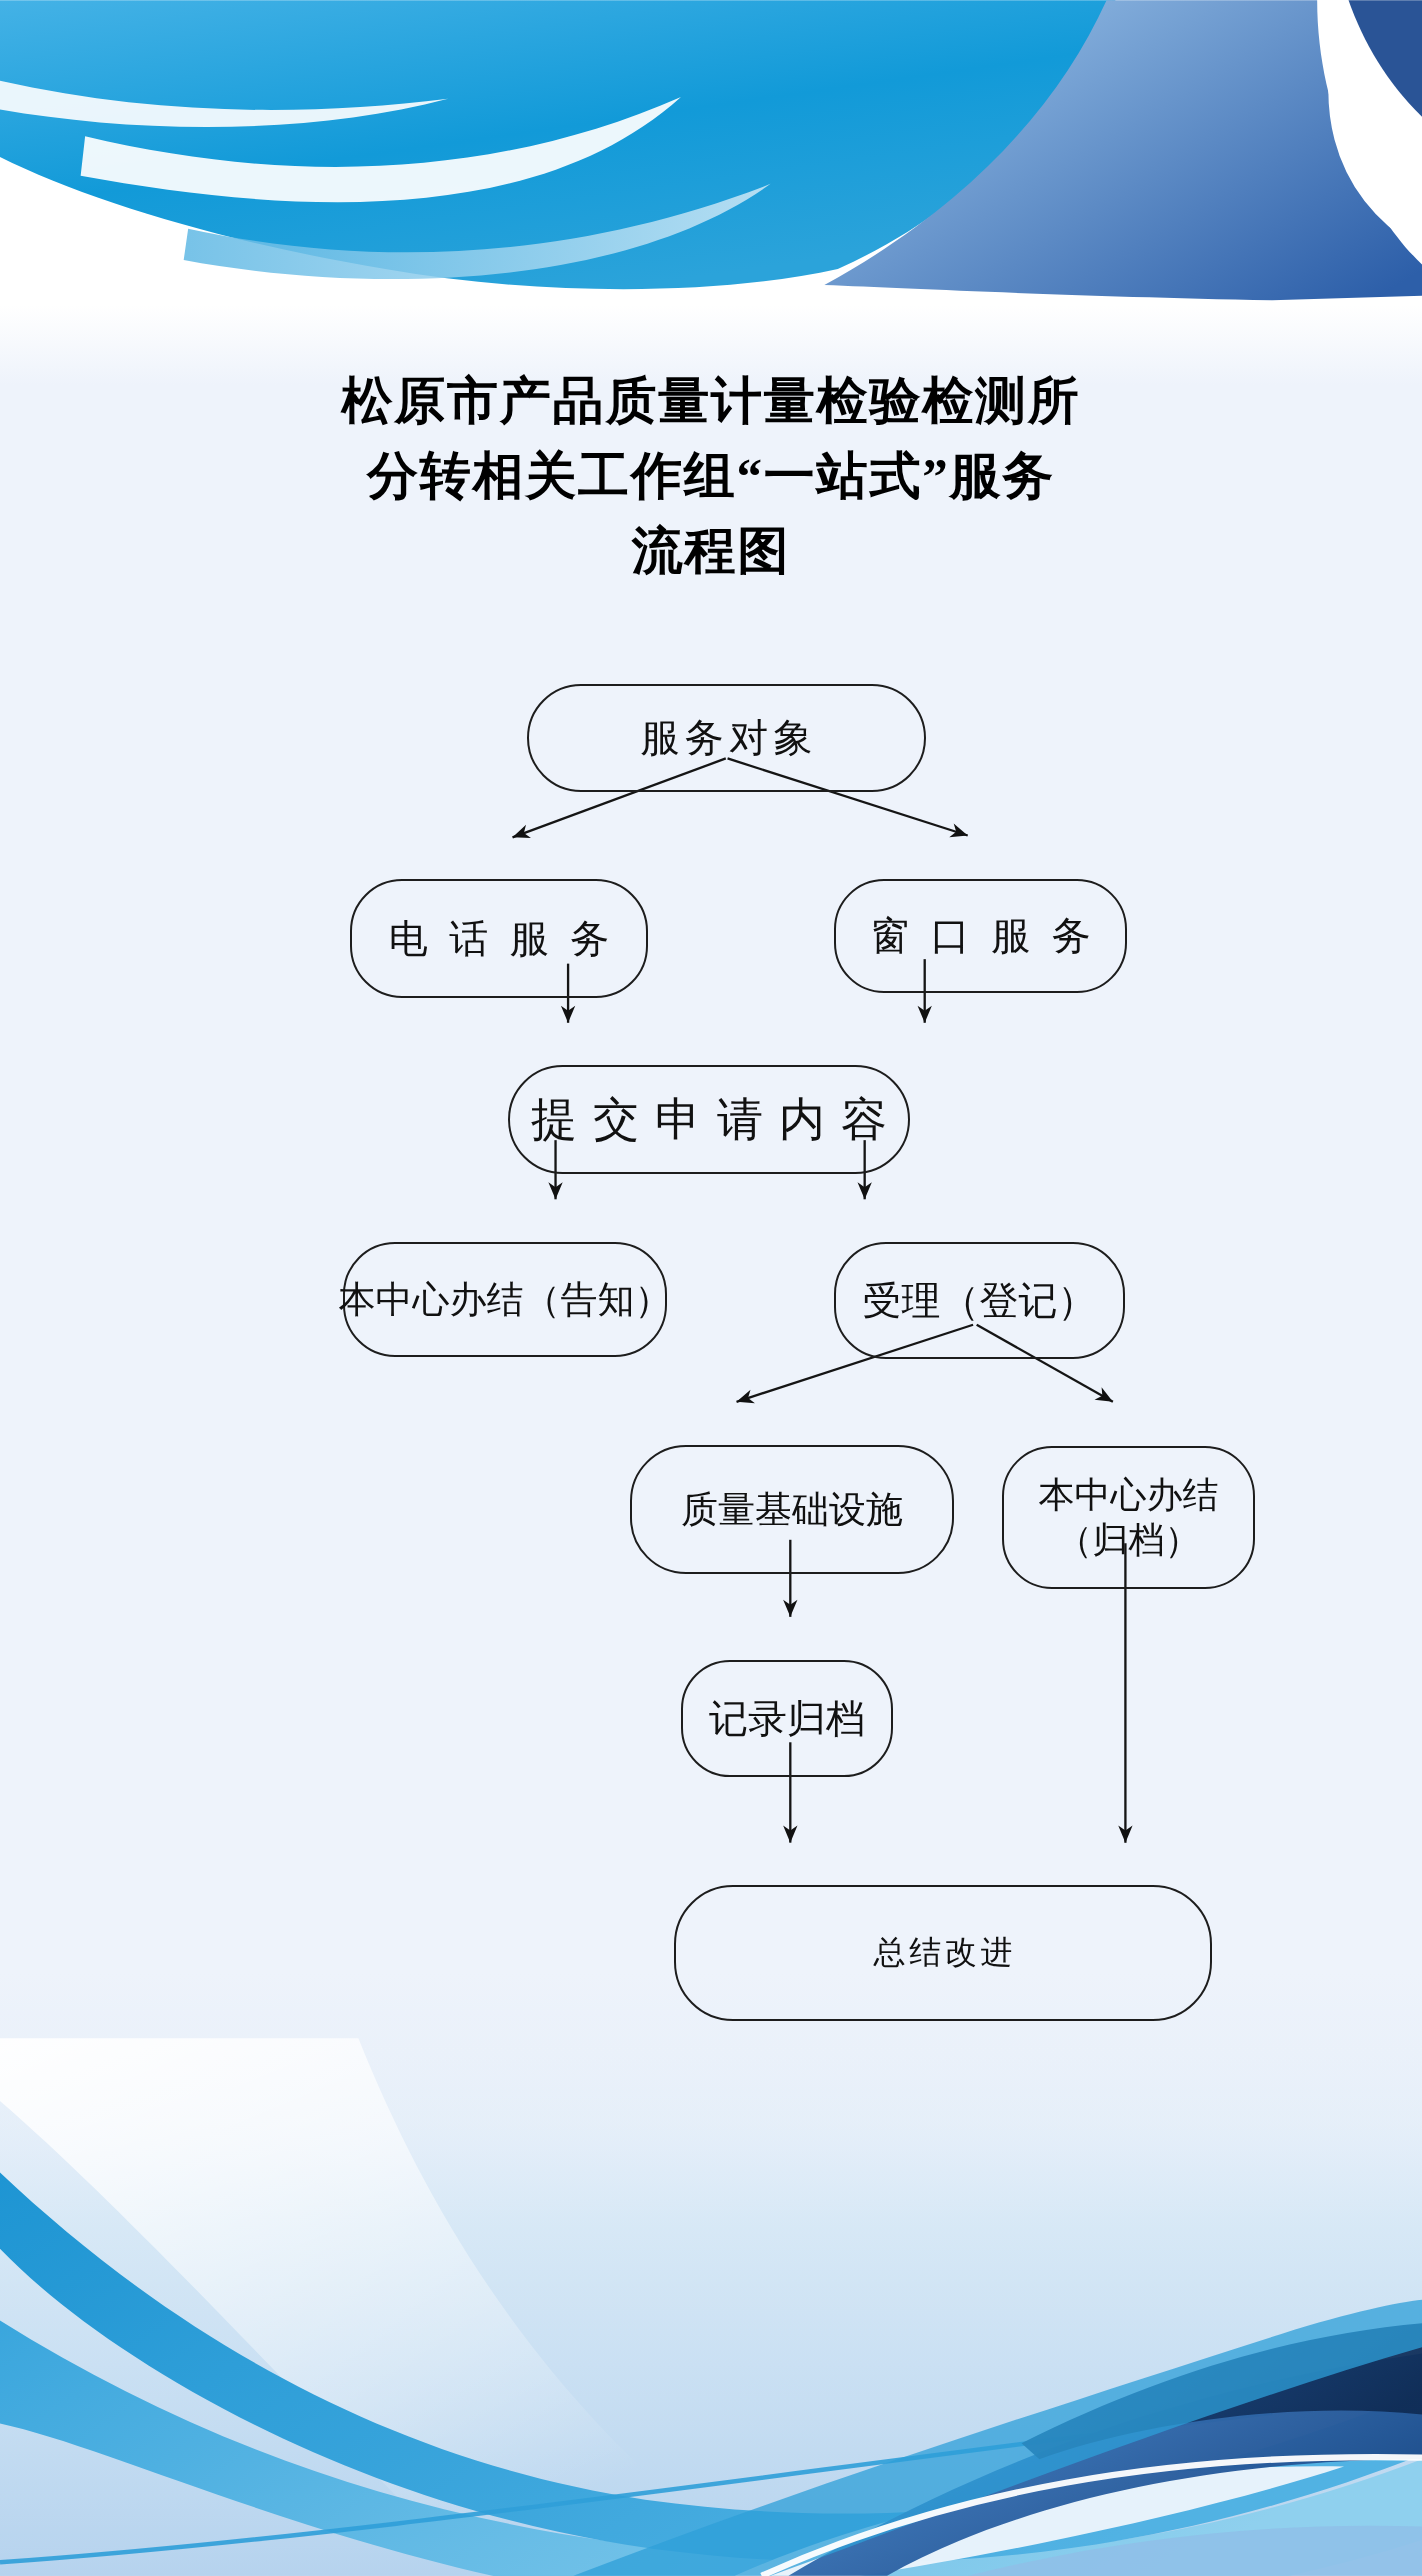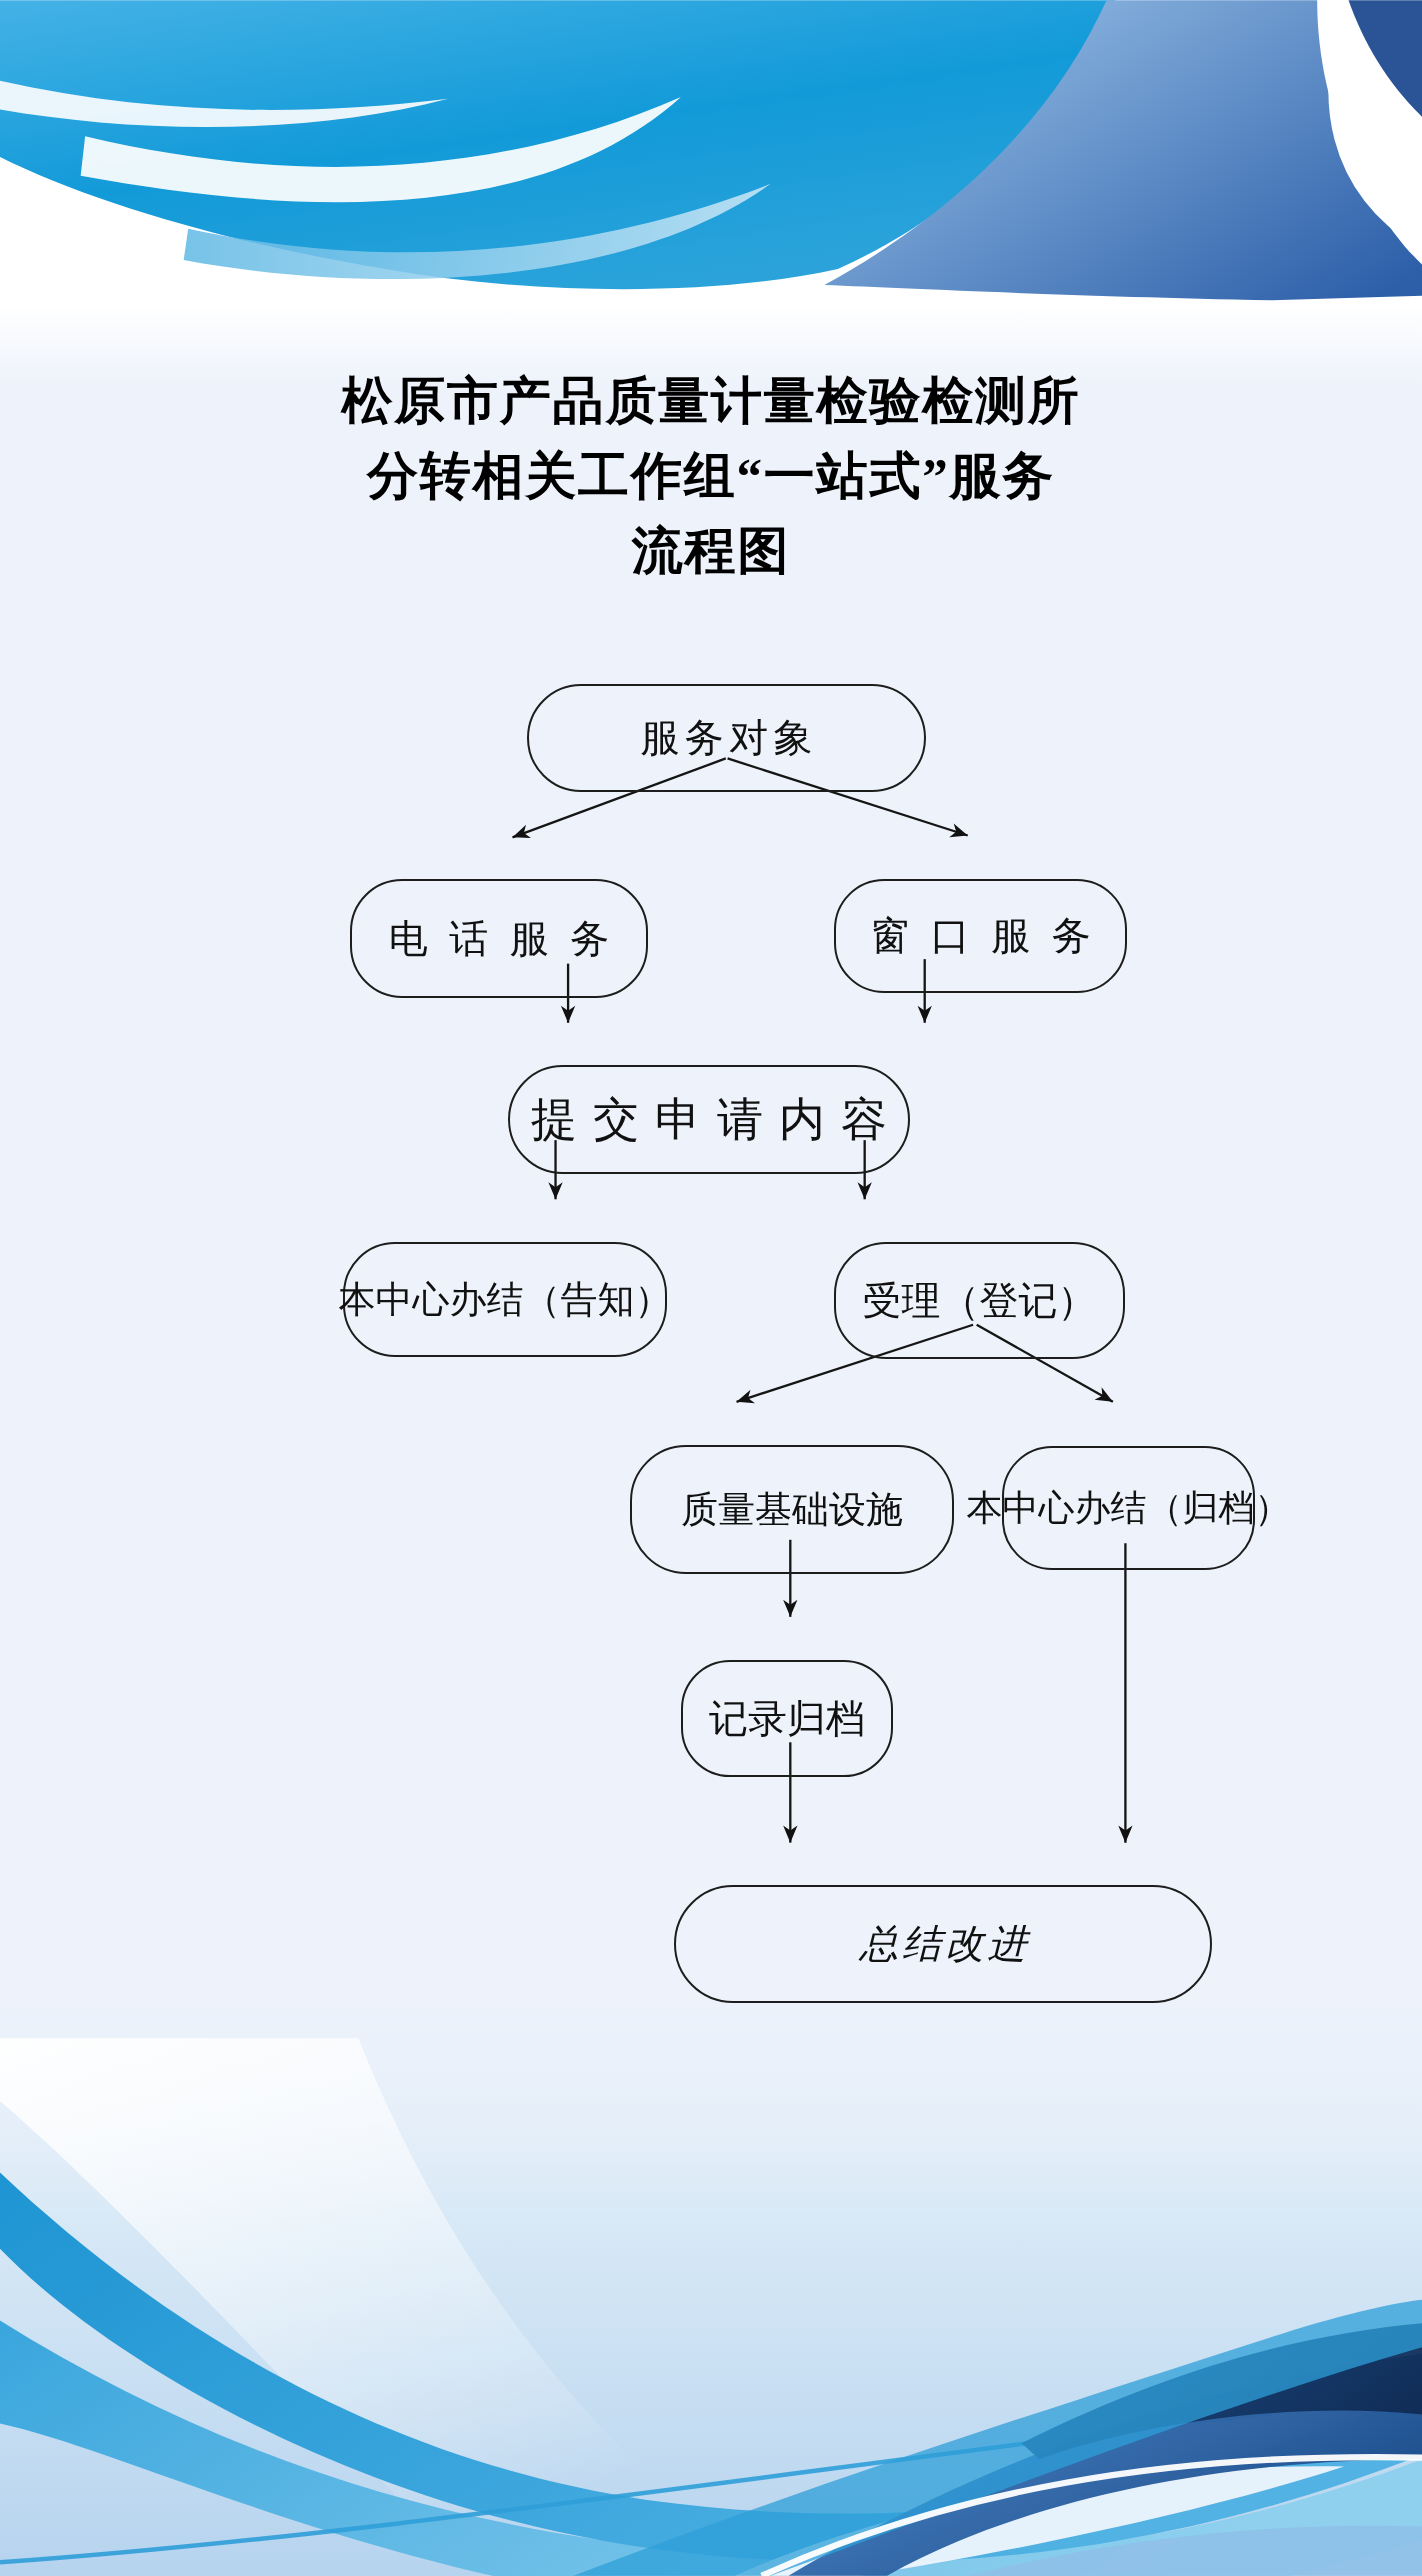--- a/index.html
+++ b/index.html
@@ -22,23 +22,23 @@
     position:absolute;border:2.7px solid #1d1d1d;display:flex;align-items:center;justify-content:center;
     color:#111;box-sizing:border-box;background:transparent;text-align:center;white-space:nowrap;margin-top:36px;
   }
   #n-service {left:527px; top:648px;  width:399px;height:108px;border-radius:54px;font-size:39px;letter-spacing:5.4px; padding-left:5.4px;}
   #n-phone   {left:350px; top:843px;  width:298px;height:119px;border-radius:52px;font-size:39px;letter-spacing:21.5px;padding-left:21.5px;}
   #n-window  {left:834px; top:843px;  width:293px;height:114px;border-radius:50px;font-size:39px;letter-spacing:21.5px;padding-left:21.5px;}
   #n-submit  {left:508px; top:1029px; width:402px;height:109px;border-radius:55px;font-size:46px;letter-spacing:16px;padding-left:16px;}
   #n-reject  {left:343px; top:1206px; width:324px;height:115px;border-radius:52px;font-size:37px;}
   #n-accept  {left:834px; top:1206px; width:291px;height:117px;border-radius:52px;font-size:39px;}
   #n-forward {left:630px; top:1409px; width:324px;height:129px;border-radius:56px;font-size:37px;}
-  #n-center  {left:1002px;top:1410px; width:253px;height:124px;border-radius:50px;font-size:36px;flex-direction:row;line-height:1.25;}
+  #n-center  {left:1002px;top:1410px; width:253px;height:143px;border-radius:50px;font-size:36px;flex-direction:column;line-height:1.25;}
   #n-record  {left:681px; top:1624px; width:212px;height:117px;border-radius:49px;font-size:39px;font-family:Liberation Serif, serif;}
-  #n-summary {left:674px; top:1849px; width:538px;height:118px;border-radius:59px;font-size:39px;letter-spacing:3.6px;padding-left:3.6px;font-style:italic;}
+  #n-summary {left:674px; top:1849px; width:538px;height:136px;border-radius:59px;font-size:32px;letter-spacing:3.6px;padding-left:3.6px;}
 </style>
 </head>
 <body>
 
 <div class="canvas">
 
   <svg id="topWave" class="wave" width="1422" height="305" viewBox="0 0 1587 340">
     <defs>
       <linearGradient id="gCyan" x1="0" y1="0" x2="0.55" y2="1">
         <stop offset="0" stop-color="#44b2e6"></stop>

